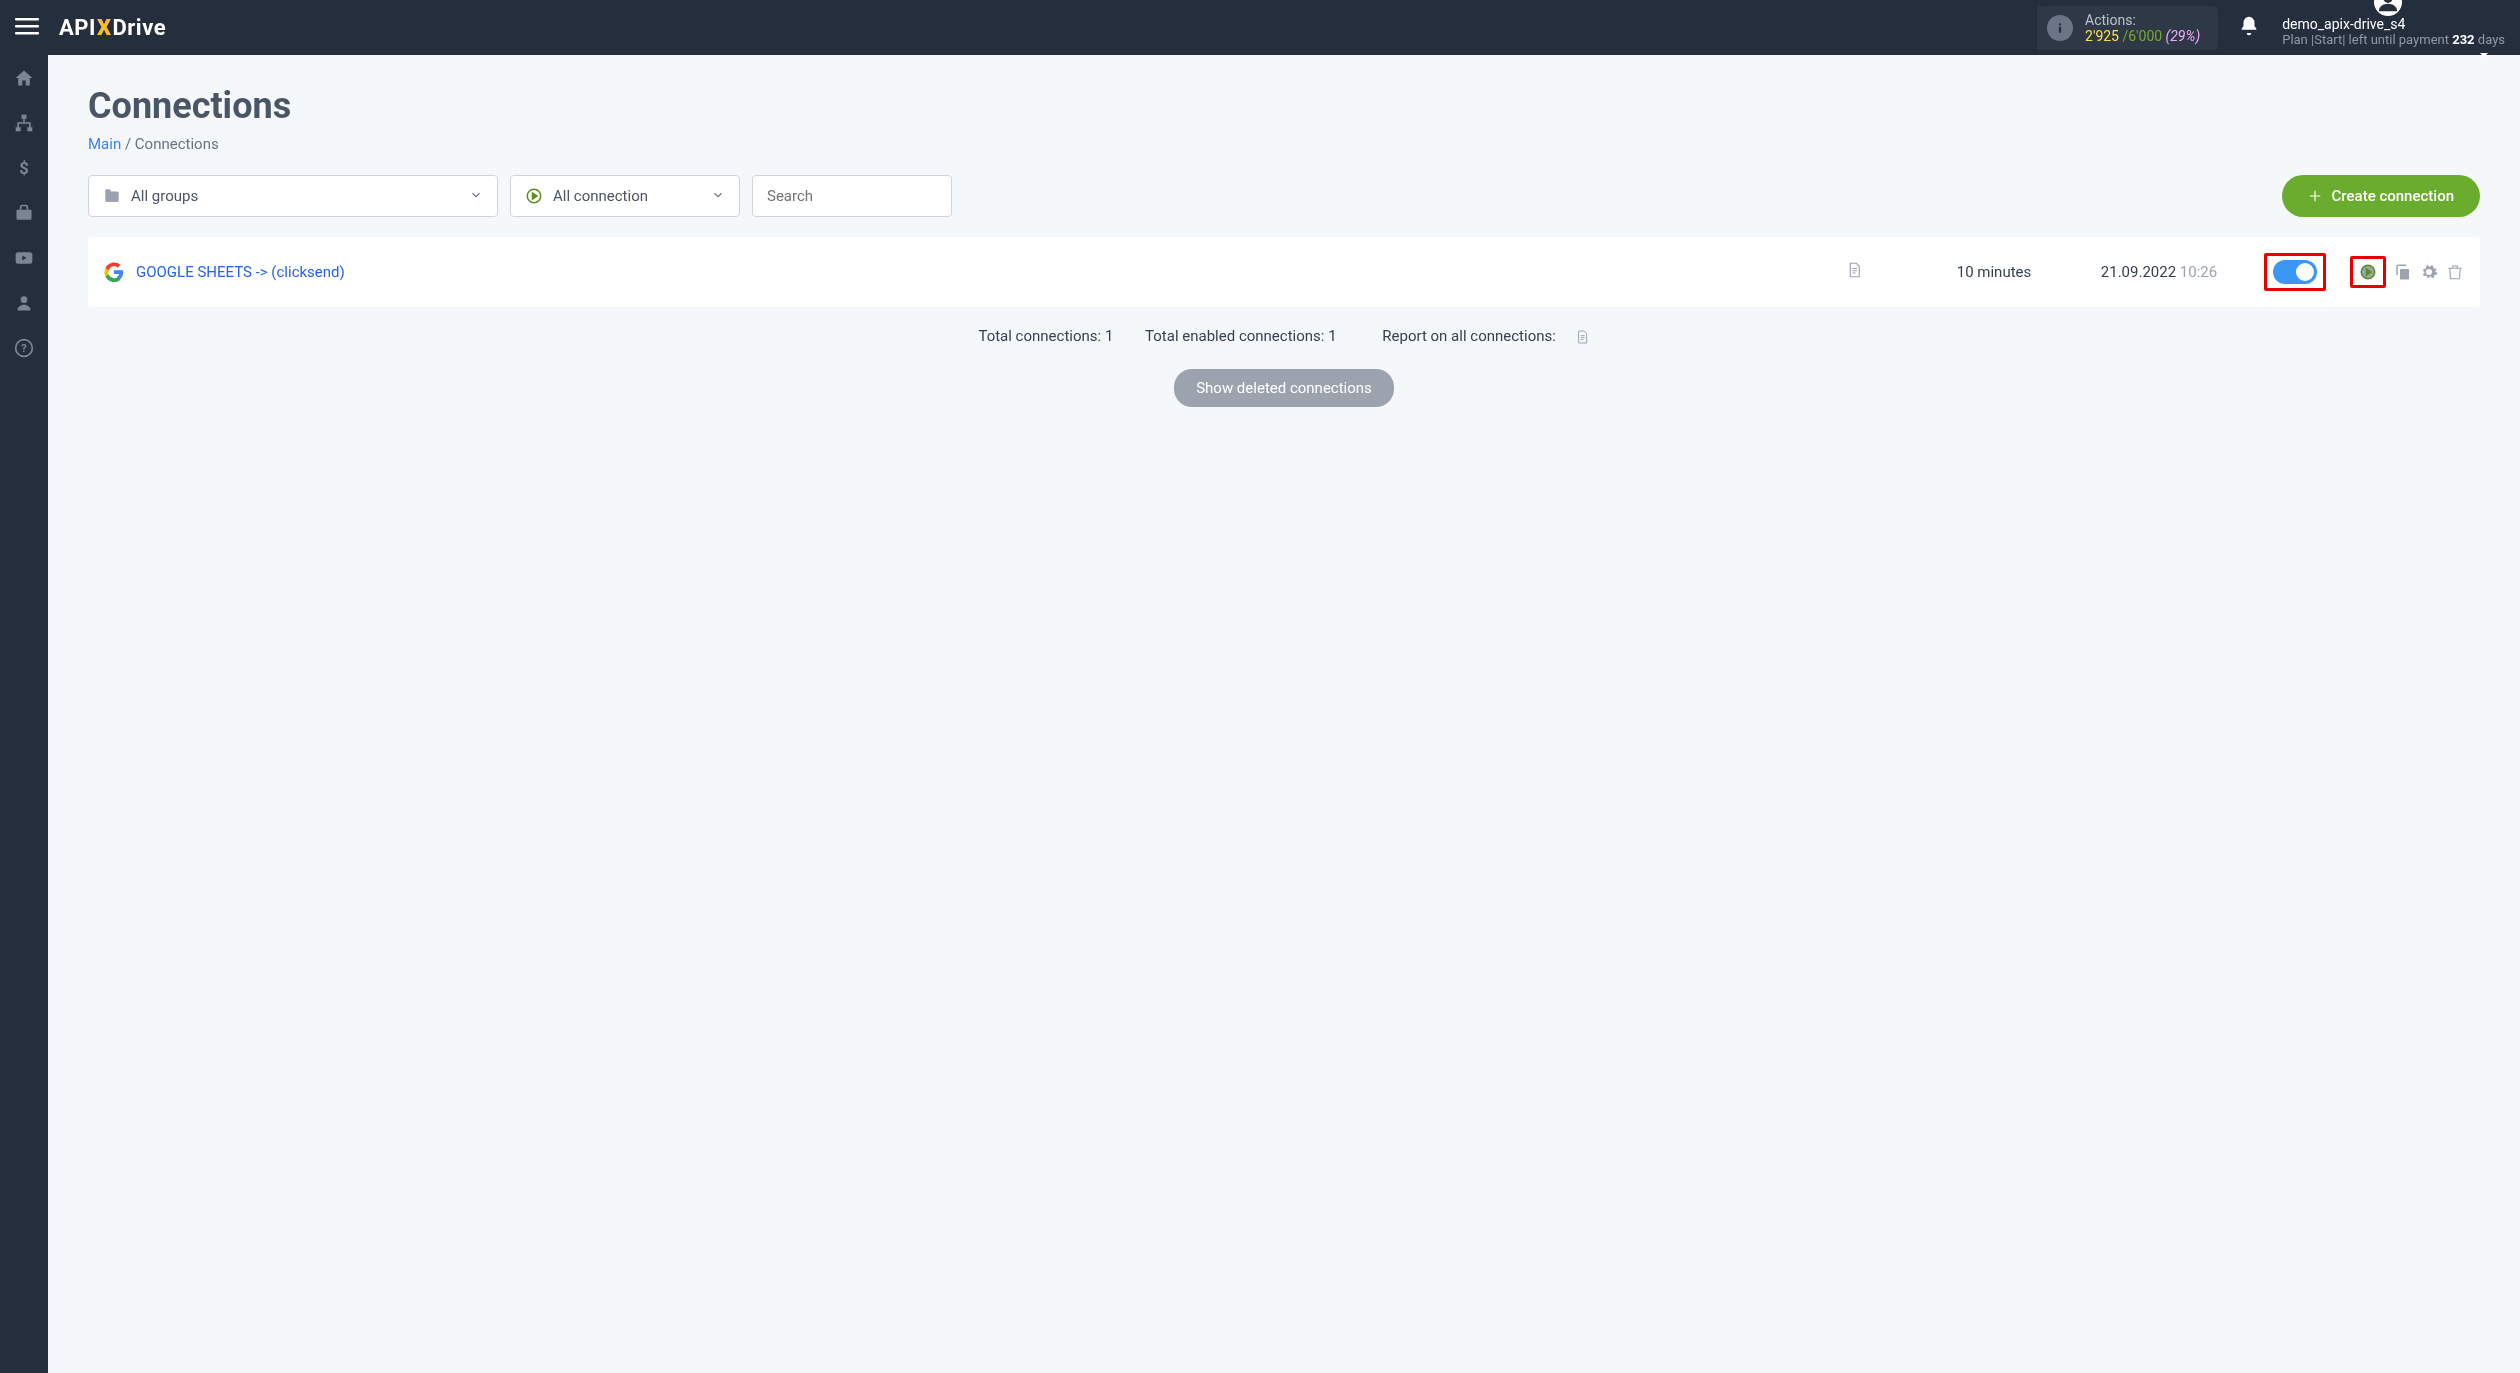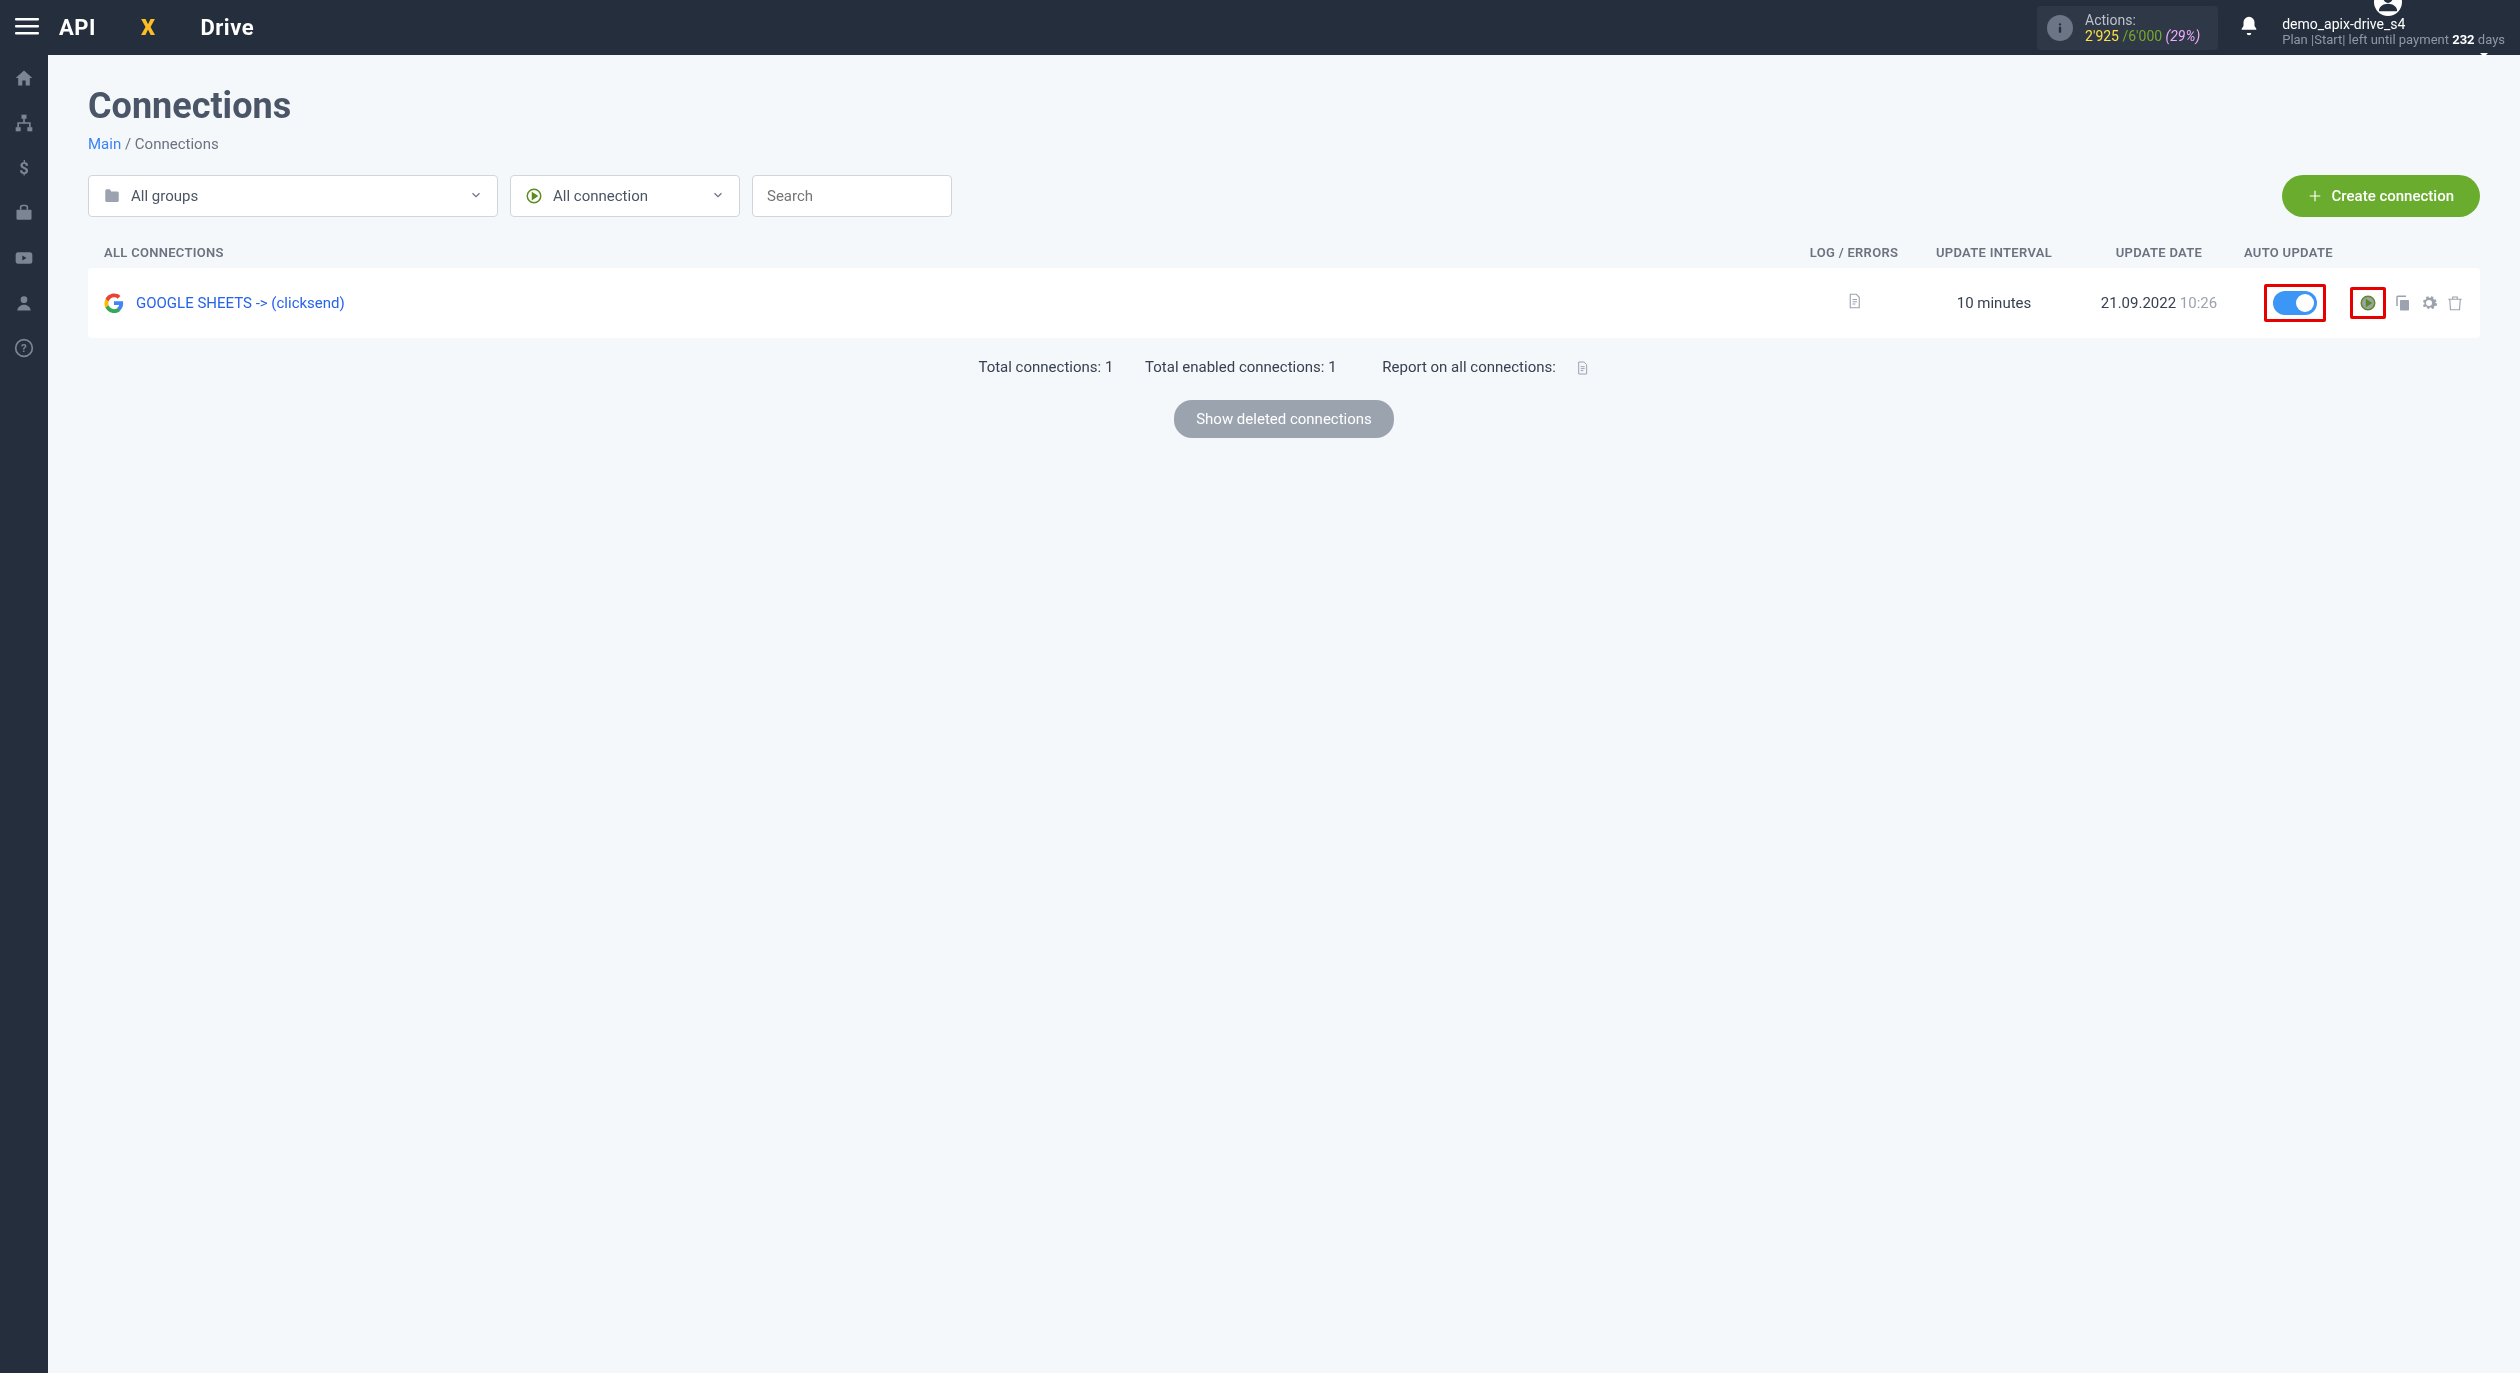--- a/index.html
+++ b/index.html
@@ -24,21 +24,20 @@
       cursor: pointer;
       margin-right: 20px;
     }
     .hamburger svg { width: 24px; height: 24px; }
     .logo {
       display: flex;
       align-items: center;
       font-size: 22px;
       font-weight: bold;
       letter-spacing: 0.5px;
-      gap: 44px;
     }
     .logo-api { color: #fff; }
     .logo-x { color: #fbbf24; font-weight: 900; margin: 0 1px; }
     .logo-drive { color: #fff; }
     .header-spacer { flex: 1; }
     .actions-box {
       background: #2e3847;
       border-radius: 4px;
       padding: 6px 18px 6px 10px;
       display: flex;
@@ -392,27 +391,20 @@
       <input class="search-input" placeholder="Search" style="">
       <div class="filters-spacer"></div>
       <button class="create-btn">
         <svg viewBox="0 0 24 24">
             <path d="M11 3h2v18h-2zM3 11h18v2H3z"></path>
           </svg>
         <span>Create connection</span>
       </button>
     </div>
 
-    <div class="table-header">
-      <div class="col-name">ALL CONNECTIONS</div>
-      <div class="col-log">LOG / ERRORS</div>
-      <div class="col-interval">UPDATE INTERVAL</div>
-      <div class="col-date">UPDATE DATE</div>
-      <div class="col-update">AUTO UPDATE</div>
-    </div>
 
     <div class="connection-row">
       <div class="conn-icon">
         <svg viewBox="0 0 24 24">
             <path fill="#4285F4" d="M23 12.3c0-.8-.1-1.6-.2-2.3H12v4.4h6.2c-.3 1.4-1.1 2.6-2.3 3.4v2.8h3.7c2.2-2 3.4-4.9 3.4-8.3z"></path>
             <path fill="#34A853" d="M12 24c3.1 0 5.7-1 7.6-2.8l-3.7-2.8c-1 .7-2.4 1.1-3.9 1.1-3 0-5.5-2-6.4-4.7H1.8v2.9C3.7 21.3 7.6 24 12 24z"></path>
             <path fill="#FBBC05" d="M5.6 14.8c-.2-.7-.4-1.4-.4-2.2s.1-1.5.4-2.2V7.5H1.8C1 9.1.5 10.9.5 12.6s.5 3.5 1.3 5.1l3.8-2.9z"></path>
             <path fill="#EA4335" d="M12 5.1c1.7 0 3.2.6 4.4 1.7l3.3-3.3C17.7 1.6 15.1.6 12 .6 7.6.6 3.7 3.3 1.8 7.1l3.8 2.9c.9-2.7 3.4-4.9 6.4-4.9z"></path>
           </svg>
       </div>

